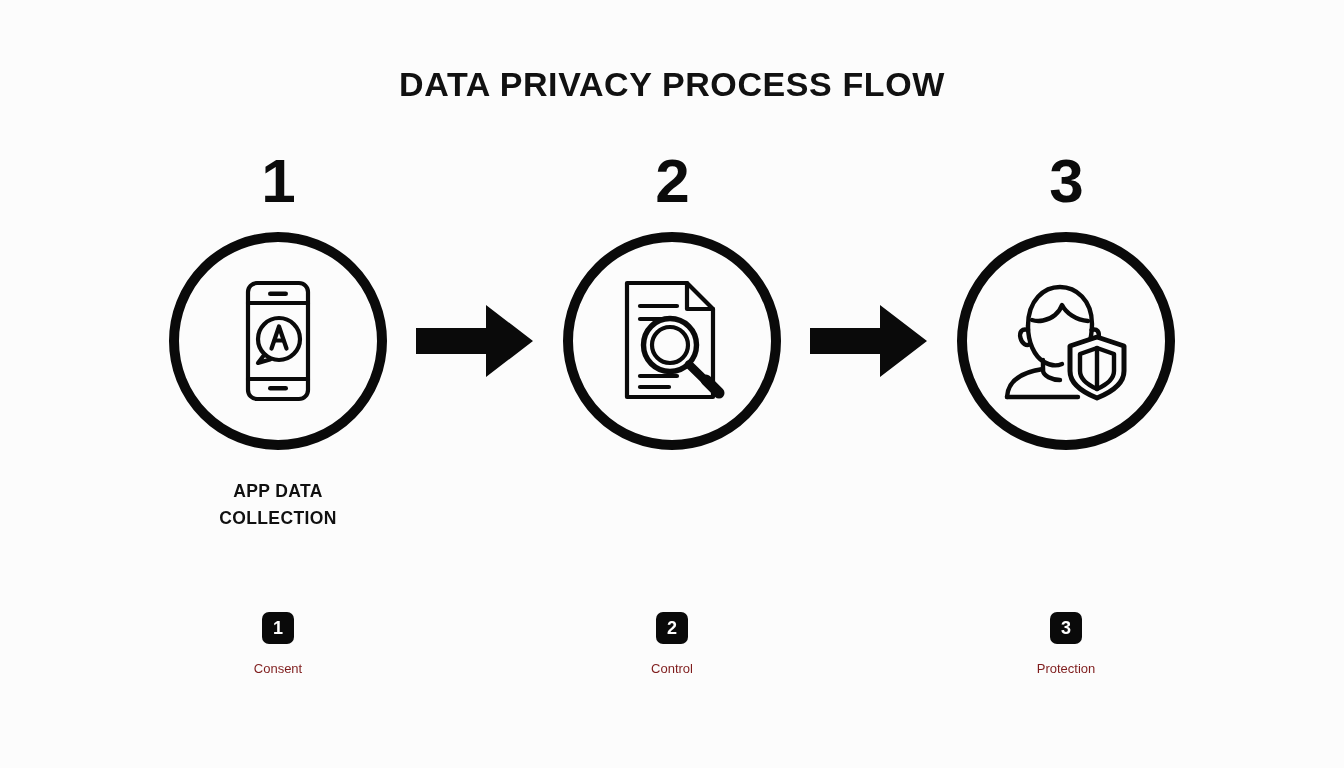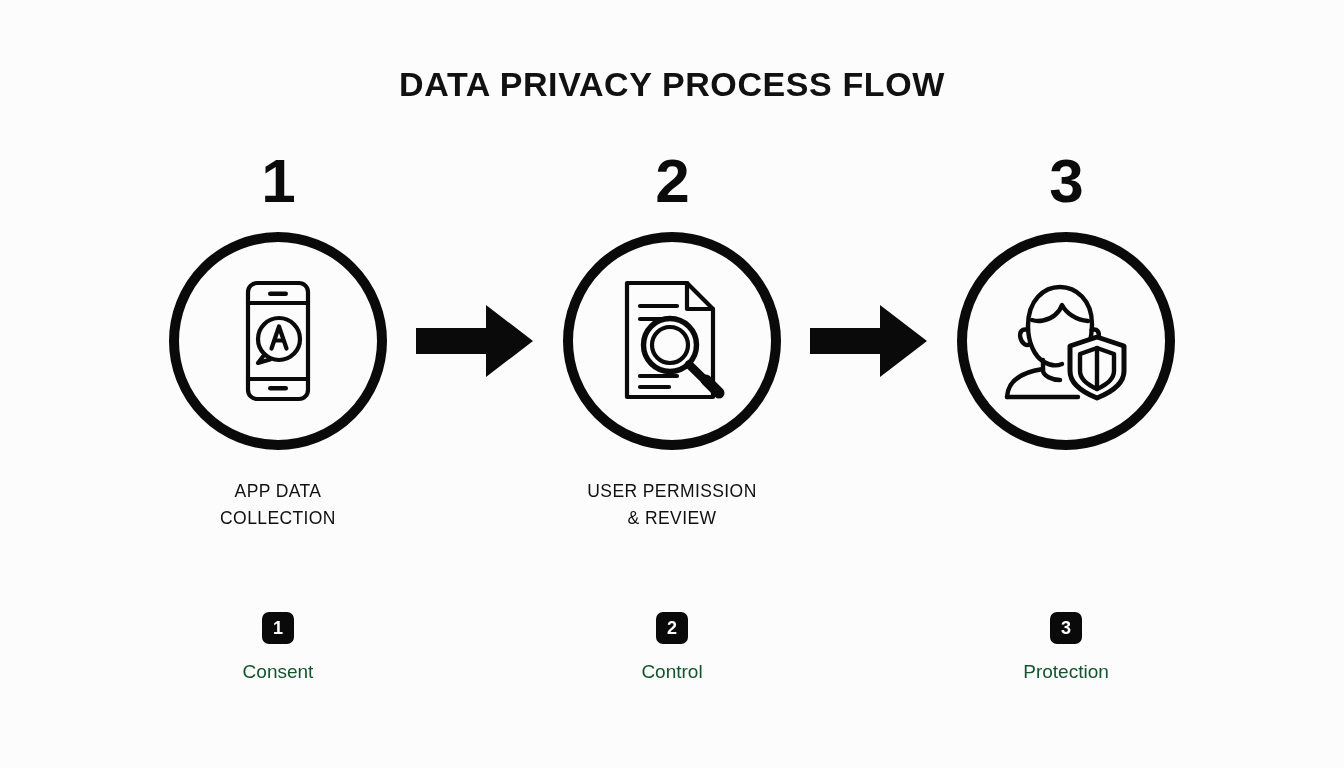--- a/index.html
+++ b/index.html
@@ -81,21 +81,21 @@
   }
 
   .circle svg {
     display: block;
   }
 
   .step-label {
     margin-top: 28px;
     text-align: center;
     font-size: 17.5px;
-    font-weight: 400;
+    font-weight: 700;
     letter-spacing: 0.4px;
     line-height: 1.52;
     color: #101010;
     white-space: pre-line;
   }
 
   
   .arrow {
     width: 156px;
     height: 218px;
@@ -138,23 +138,23 @@
     display: flex;
     align-items: center;
     justify-content: center;
     font-size: 18px;
     font-weight: 700;
     line-height: 1;
   }
 
   .footer-caption {
     margin-top: 17px;
-    font-size: 19px;
+    font-size: 13px;
     font-weight: 400;
-    color: #14532d;
+    color: #7f1d1d;
     line-height: 1.2;
   }
 </style>
 </head>
 <body>
 
 <div class="canvas">
 
   <div class="title">DATA PRIVACY PROCESS FLOW</div>
 
@@ -198,22 +198,20 @@
             <line x1="27" y1="40" x2="56" y2="40"></line>
             <line x1="27" y1="97" x2="64" y2="97"></line>
             <line x1="27" y1="108" x2="56" y2="108"></line>
             <circle cx="57" cy="66" r="26.5" stroke-width="5.4"></circle>
             <circle cx="57" cy="66" r="18"></circle>
             <line x1="76" y1="85.5" x2="99" y2="108" stroke-width="8.5"></line>
             <path d="M93 101 L106 114" stroke-width="11"></path>
           </svg>
         </span>
       </div>
-      <div class="step-label">USER PERMISSION
-&amp; REVIEW</div>
     </div>
 
     <div class="arrow">
       <svg width="118" height="76" viewBox="0 0 118 76">
         <path d="M0 25 L70 25 L70 2 L117 38 L70 74 L70 51 L0 51 Z" fill="#0A0A0A"></path>
       </svg>
     </div>
 
     <div class="step">
       <div class="step-number">3</div>

